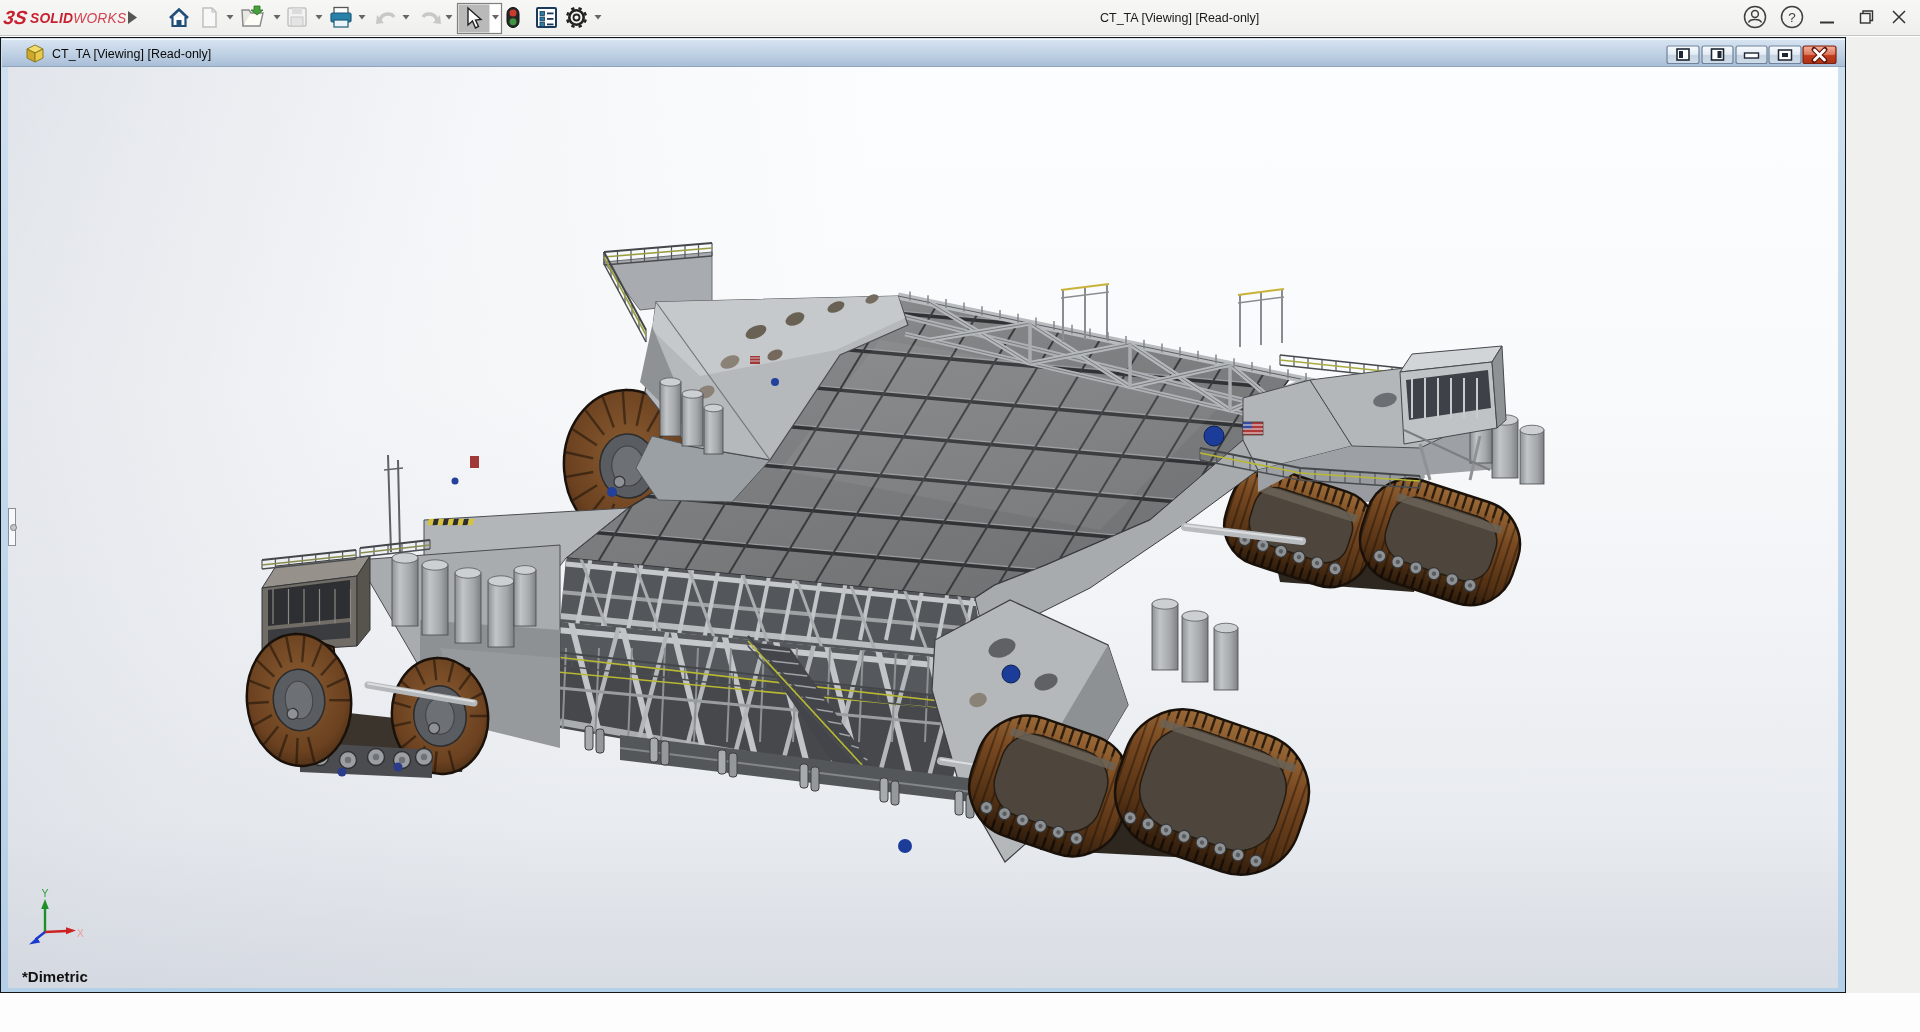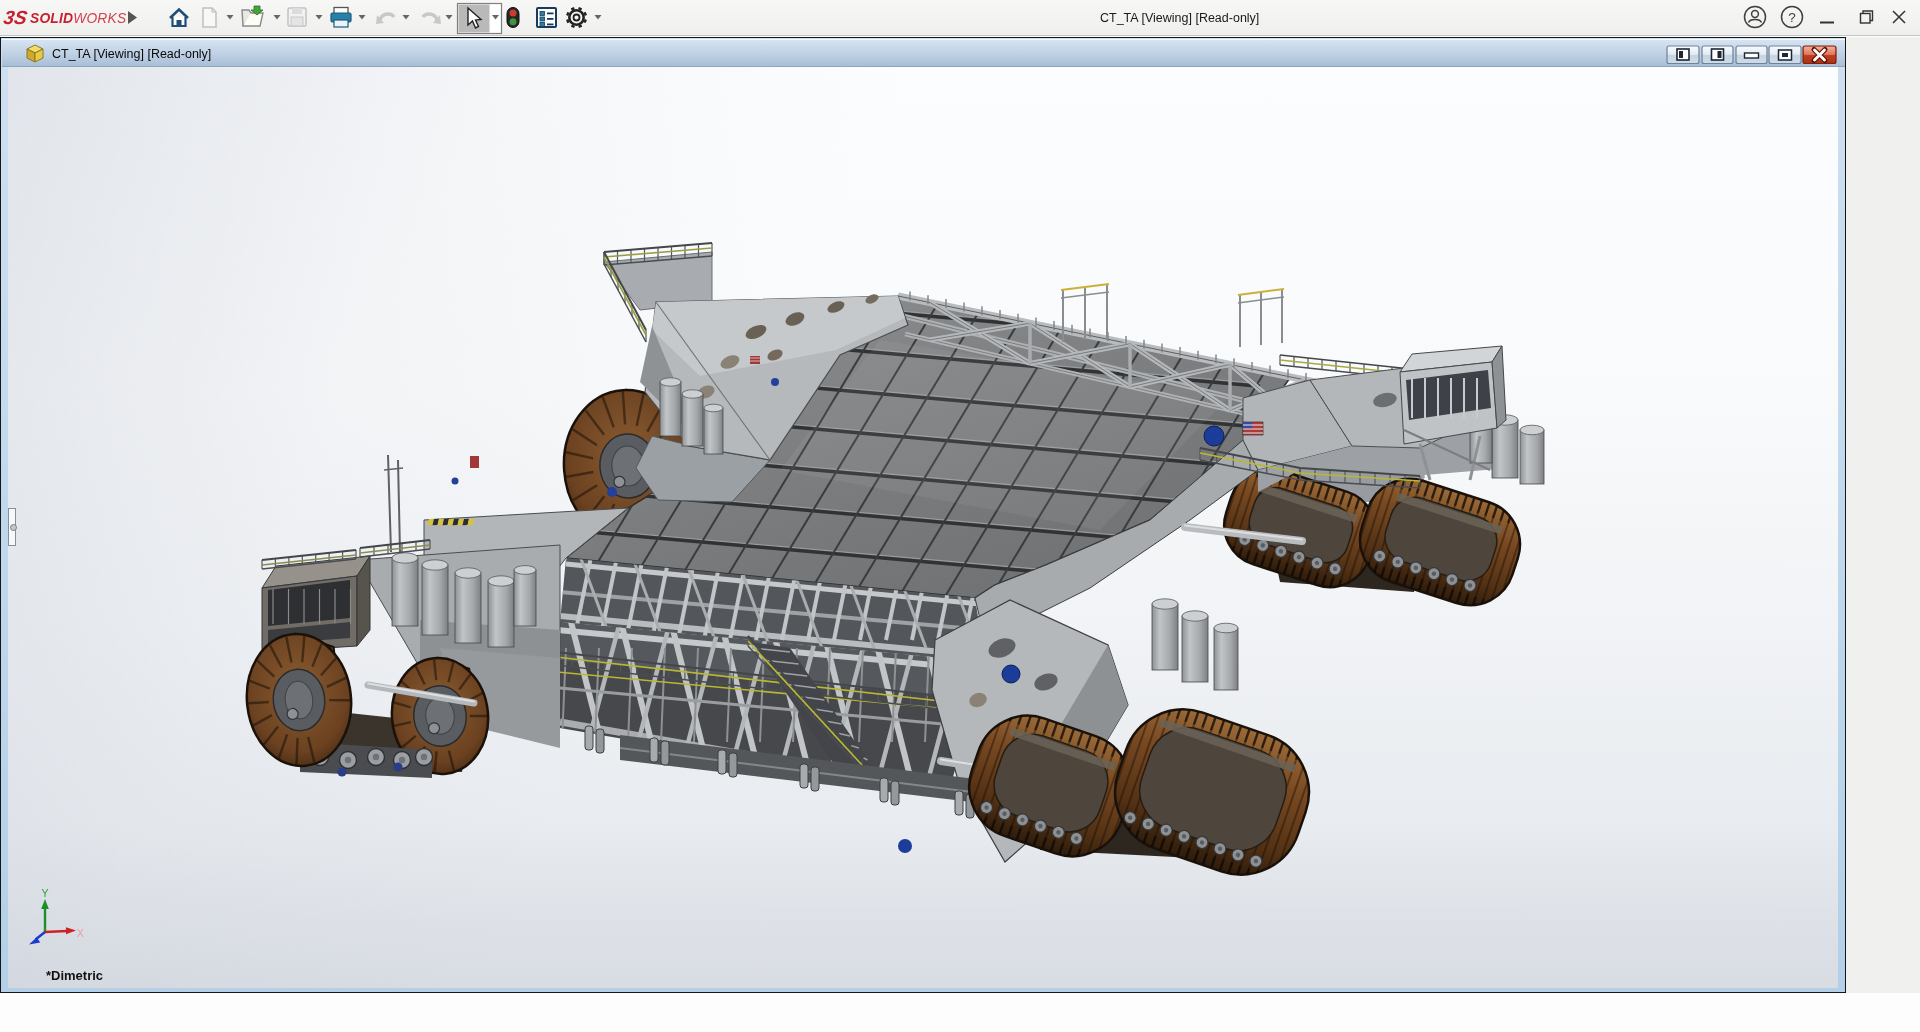--- a/index.html
+++ b/index.html
@@ -8,21 +8,21 @@
 #frame { position:absolute; left:0; top:37px; width:1846px; height:956px; border:1.5px solid #14161a; background:linear-gradient(#cfe0f0,#b3d0e8); }
 #titlebar { position:absolute; left:1.5px; top:38.5px; width:1843px; height:28px; background:linear-gradient(#d8e4f2,#bfd1e4 55%,#a9bed7); border-bottom:1px solid #8fa5bc; }
 #titlebar:before { content:""; position:absolute; left:0; top:0; width:100%; height:1px; background:rgba(255,255,255,.8); }
 #viewport { position:absolute; left:8px; top:66.5px; width:1830px; height:921px;
   background:linear-gradient(180deg, #fcfdfe 0%, #f9fafb 35%, #f1f3f6 60%, #e9ecf0 80%, #e2e5ea 100%); }
 #viewport:after { content:""; position:absolute; inset:0; background:linear-gradient(115deg, rgba(185,192,205,0.40) 0%, rgba(185,192,205,0.10) 22%, rgba(185,192,205,0) 40%), linear-gradient(0deg, rgba(185,192,205,0.25) 0%, rgba(185,192,205,0) 18%); }
 #rightgap { position:absolute; left:1846px; top:37px; width:74px; height:995px; background:#f0f0ef; }
 #botgap { position:absolute; left:0; top:993px; width:1920px; height:39px; background:#fdfdfd; }
 #lefttab { position:absolute; left:8px; top:508px; width:8px; height:38px; background:#f6f8fa; border:1px solid #8a8f96; z-index:5; }
 #lefttab:after { content:""; position:absolute; left:1px; top:15px; width:5px; height:5px; border-radius:50%; background:#c3c6ca; border:1px solid #7d8288; }
-#dimetric { position:absolute; left:22px; top:968px; font-size:13px; font-weight:bold; color:#111; z-index:6;margin-left:24px; }
+#dimetric { position:absolute; left:22px; top:968px; font-size:15px; font-weight:bold; color:#111; z-index:6; }
 svg { position:absolute; left:0; top:0; }
 </style></head>
 <body>
 <div id="topbar"></div>
 <div id="apptitle">CT_TA [Viewing] [Read-only]</div>
 <div id="childwin"></div>
 <div id="frame"></div>
 <div id="titlebar"></div>
 <div id="viewport"></div>
 <div id="rightgap"></div>

